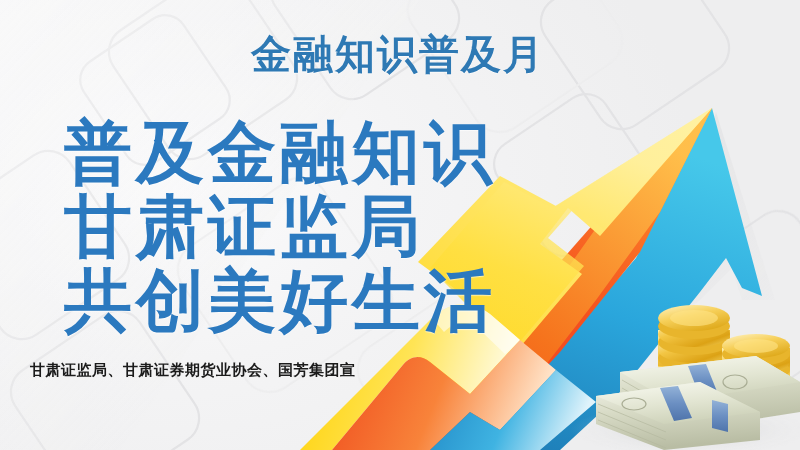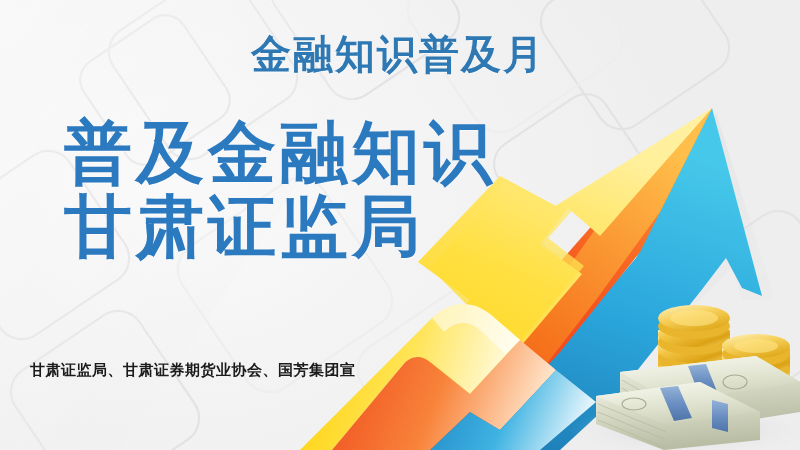--- a/index.html
+++ b/index.html
@@ -240,17 +240,18 @@
         <ellipse cx="634" cy="404" rx="12" ry="6" fill="none" stroke="#a9ad94" stroke-width="1.2"></ellipse>
       </g>
     </svg>
   </div>
 
   <div class="title">金融知识普及月</div>
 
   <div class="headline">
     <div class="hl-line">普及金融知识</div>
     <div class="hl-line">甘肃证监局</div>
+    <div class="hl-line">共创美好生活</div>
   </div>
 
   <div class="footer">甘肃证监局、甘肃证券期货业协会、国芳集团宣</div>
 
 </div>
 
 </body></html>

